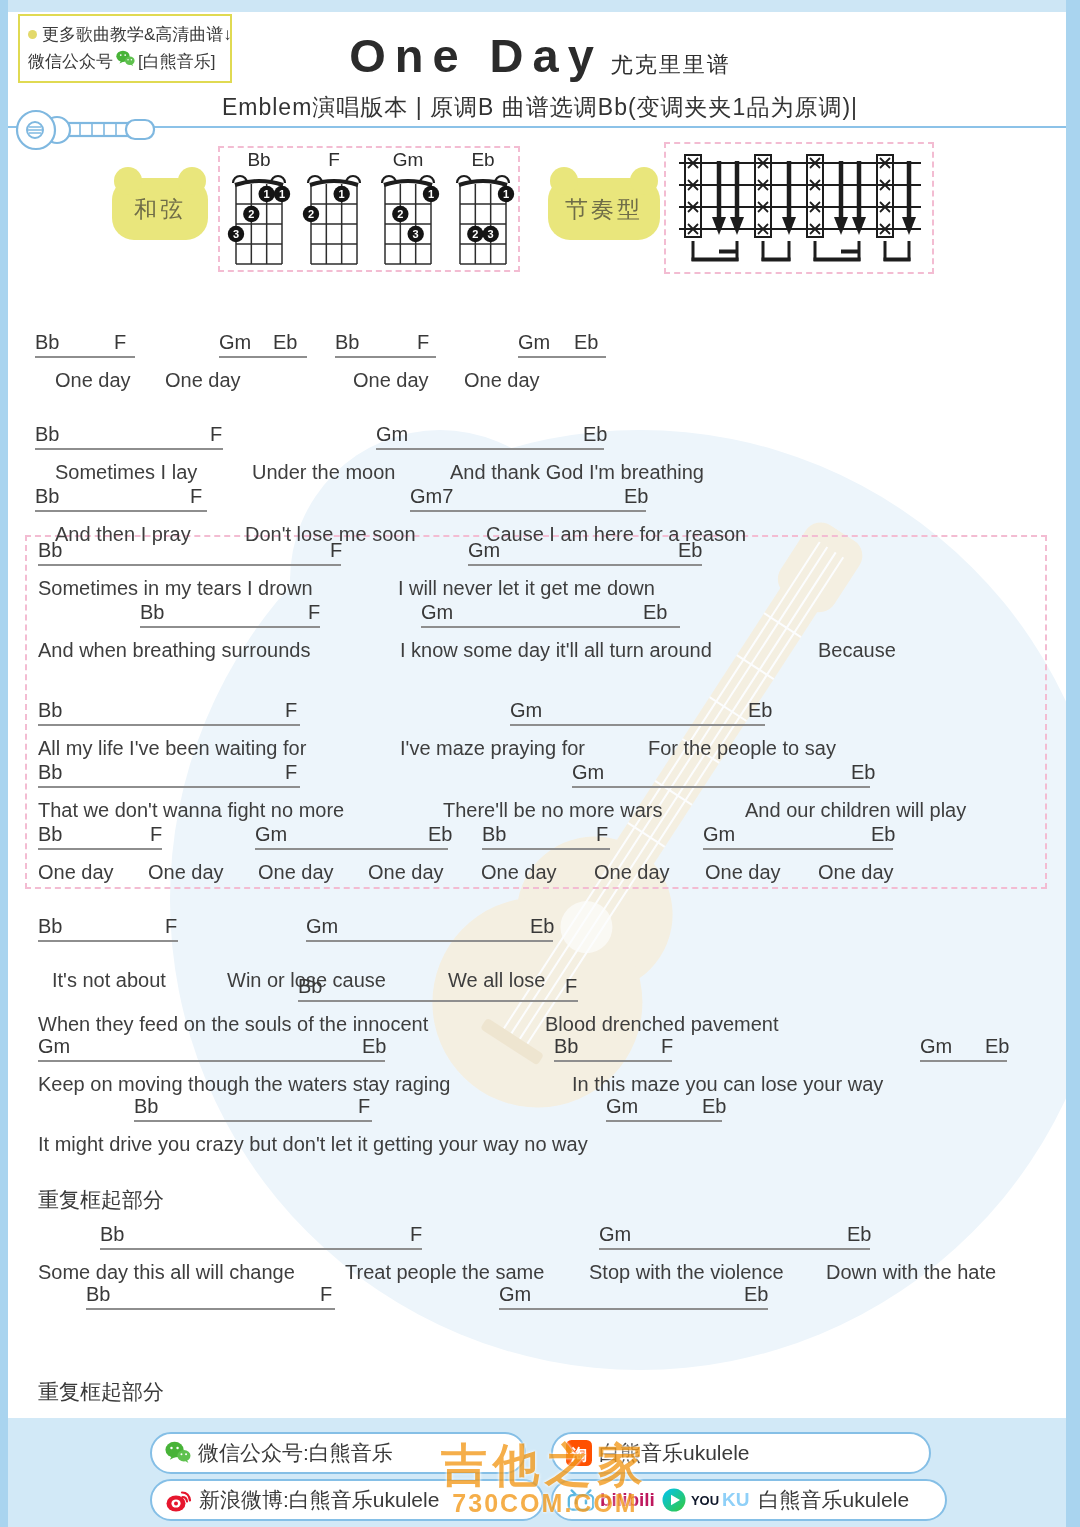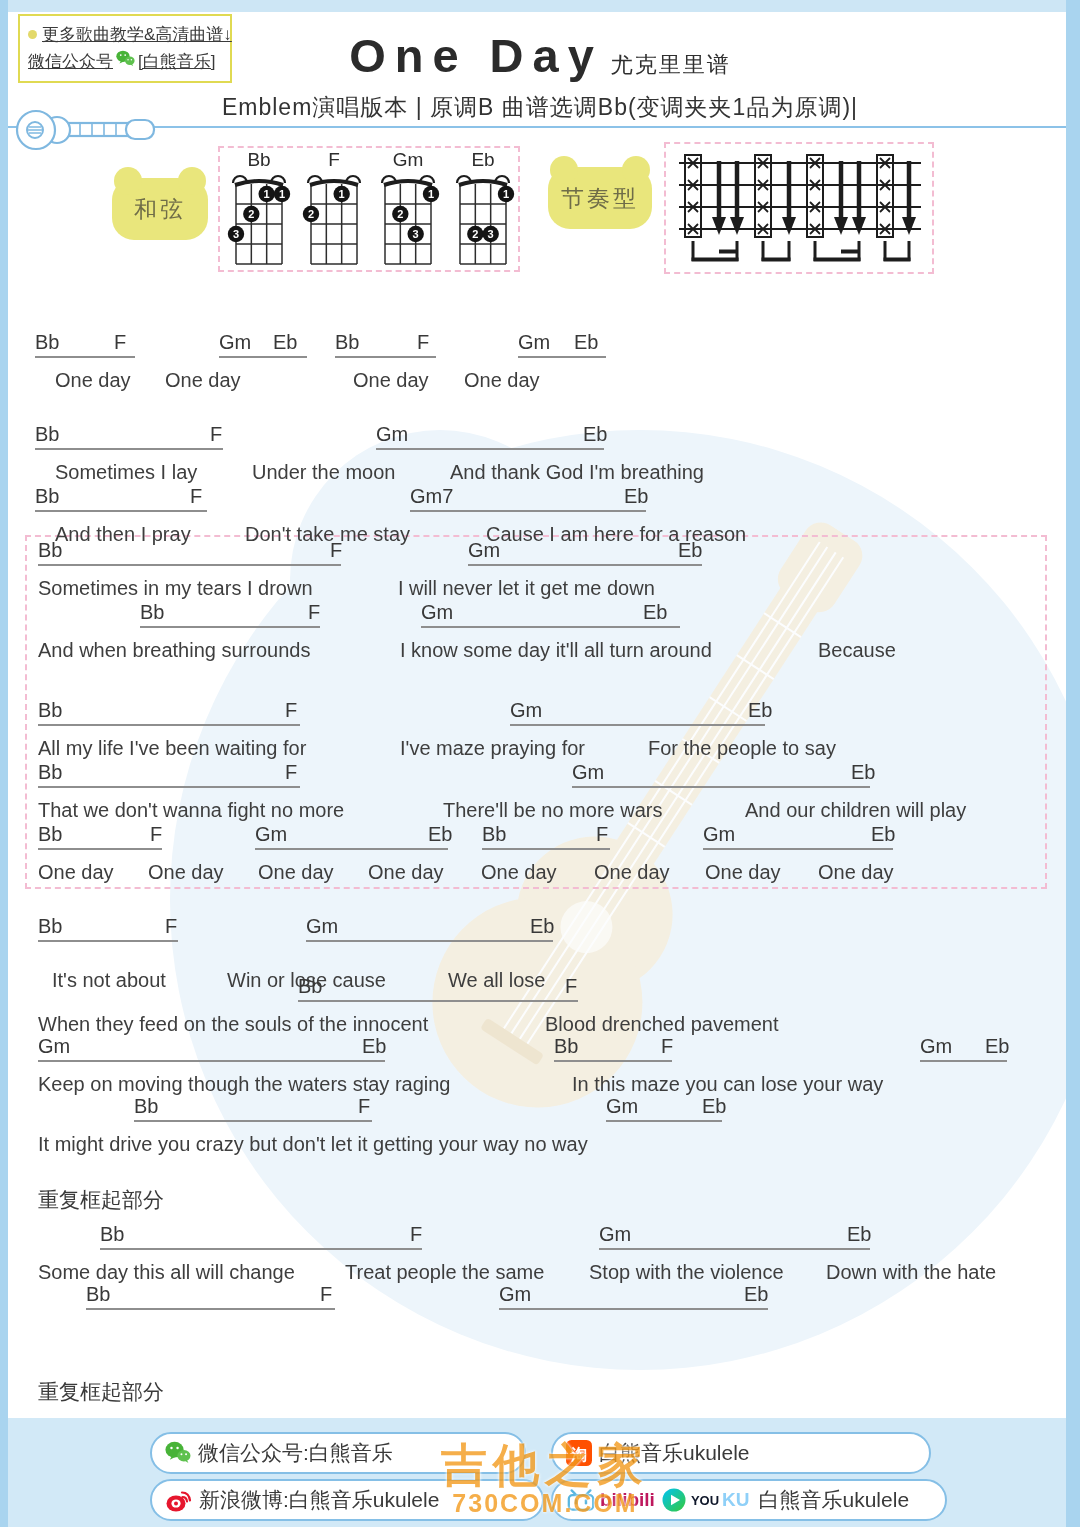--- a/index.html
+++ b/index.html
@@ -11,41 +11,41 @@
   .edge-right{position:absolute;right:0;top:0;width:14px;height:1527px;background:#a9d4ef;z-index:6;}
   
   .bg-circle{position:absolute;border-radius:50%;background:#edf5fb;z-index:0;}
   .bg-c1{left:170px;top:430px;width:940px;height:940px;}
   .bg-c2{left:290px;top:430px;width:300px;height:300px;}
   .uke-wrap{position:absolute;left:470px;top:470px;width:320px;height:780px;
             transform:rotate(33deg);opacity:.85;z-index:0;}
   
   .promo-box{position:absolute;left:18px;top:14px;width:196px;padding:5px 6px 6px 8px;border:2px solid #e0da52;
              background:#fff;font-size:17px;line-height:1.6;color:#3a3a3a;z-index:3;white-space:nowrap;}
-  .promo-line{display:flex;align-items:center;gap:3px;text-decoration:underline;}
+  .promo-line{display:flex;align-items:center;gap:3px;}
   .promo-bullet{width:9px;height:9px;border-radius:50%;background:#e3d96a;display:inline-block;margin-right:2px;flex:none;}
   .title-row{position:absolute;left:0;top:28px;width:100%;text-align:center;z-index:3;white-space:nowrap;}
   .title{font-size:47px;font-weight:800;letter-spacing:9px;color:#2b2b2b;}
   .title-suffix{font-size:22px;color:#2f2f2f;margin-left:8px;letter-spacing:2px;}
   .subtitle{position:absolute;left:0;top:92px;width:100%;text-align:center;font-size:23px;
             letter-spacing:1px;color:#333;z-index:3;}
   .header-line{position:absolute;left:8px;top:126px;width:1058px;border-top:2.5px solid #8cc2e8;z-index:1;}
   .guitar-icon{position:absolute;left:10px;top:98px;z-index:2;}
   .logo{position:absolute;left:936px;top:58px;width:92px;height:92px;border-radius:50%;background:#fff;
         border:3px solid #8ec4e8;z-index:4;text-align:center;}
   .logo-cn{font-size:15px;font-weight:bold;letter-spacing:4px;color:#4a4a4a;margin-top:2px;}
   .logo-en{font-size:6.5px;letter-spacing:1.3px;color:#a5a5a5;margin-top:1px;}
   
   .bear-label{position:absolute;width:96px;height:62px;background:#e9e67c;border-radius:22px;z-index:2;
               display:flex;align-items:center;justify-content:center;font-size:23px;letter-spacing:3px;color:#6f6d48;}
   .bear-label::before,.bear-label::after{content:"";position:absolute;top:-11px;width:28px;height:28px;
               border-radius:50%;background:#e9e67c;z-index:-1;}
   .bear-label::before{left:2px;} .bear-label::after{right:2px;}
   .label-chords{left:112px;top:178px;}
-  .label-rhythm{left:548px;top:167px;width:104px;}
+  .label-rhythm{left:548px;top:178px;width:112px;}
   
   .dash-box{position:absolute;border:2px dashed #f3bcd2;z-index:2;}
   .chord-box{left:218px;top:146px;width:302px;height:126px;display:flex;justify-content:space-around;
              align-items:flex-start;padding-top:2px;box-sizing:border-box;}
   .rhythm-box{left:664px;top:142px;width:266px;height:128px;}
   .repeat-box{left:25px;top:535px;width:1018px;height:350px;}
   
   .song-layer{position:absolute;left:0;top:0;width:1080px;height:1527px;z-index:3;}
   .chord-line{position:absolute;left:0;width:1080px;height:26px;}
   .chord-seg{position:absolute;bottom:0;height:26px;border-bottom:2px solid #8e8e8e;}
@@ -331,21 +331,21 @@
           <span class="chord-mark" style="left: 0px;">Bb</span>
           <span class="chord-mark" style="left: 155px;">F</span>
         </span>
         <span class="chord-seg" style="left: 410px; width: 236px;">
           <span class="chord-mark" style="left: 0px;">Gm7</span>
           <span class="chord-mark" style="left: 214px;">Eb</span>
         </span>
       </div>
       <div class="lyric-line" style="top: 520px;">
         <span class="lyric-phrase" style="left: 55px;">And then I pray</span>
-        <span class="lyric-phrase" style="left: 245px;">Don't take me stay</span>
+        <span class="lyric-phrase" style="left: 245px;">Don't lose me soon</span>
         <span class="lyric-phrase" style="left: 486px;">Cause I am here for a reason</span>
       </div>
       <div class="chord-line" style="top: 540px;">
         <span class="chord-seg" style="left: 38px; width: 303px;">
           <span class="chord-mark" style="left: 0px;">Bb</span>
           <span class="chord-mark" style="left: 292px;">F</span>
         </span>
         <span class="chord-seg" style="left: 468px; width: 234px;">
           <span class="chord-mark" style="left: 0px;">Gm</span>
           <span class="chord-mark" style="left: 210px;">Eb</span>

